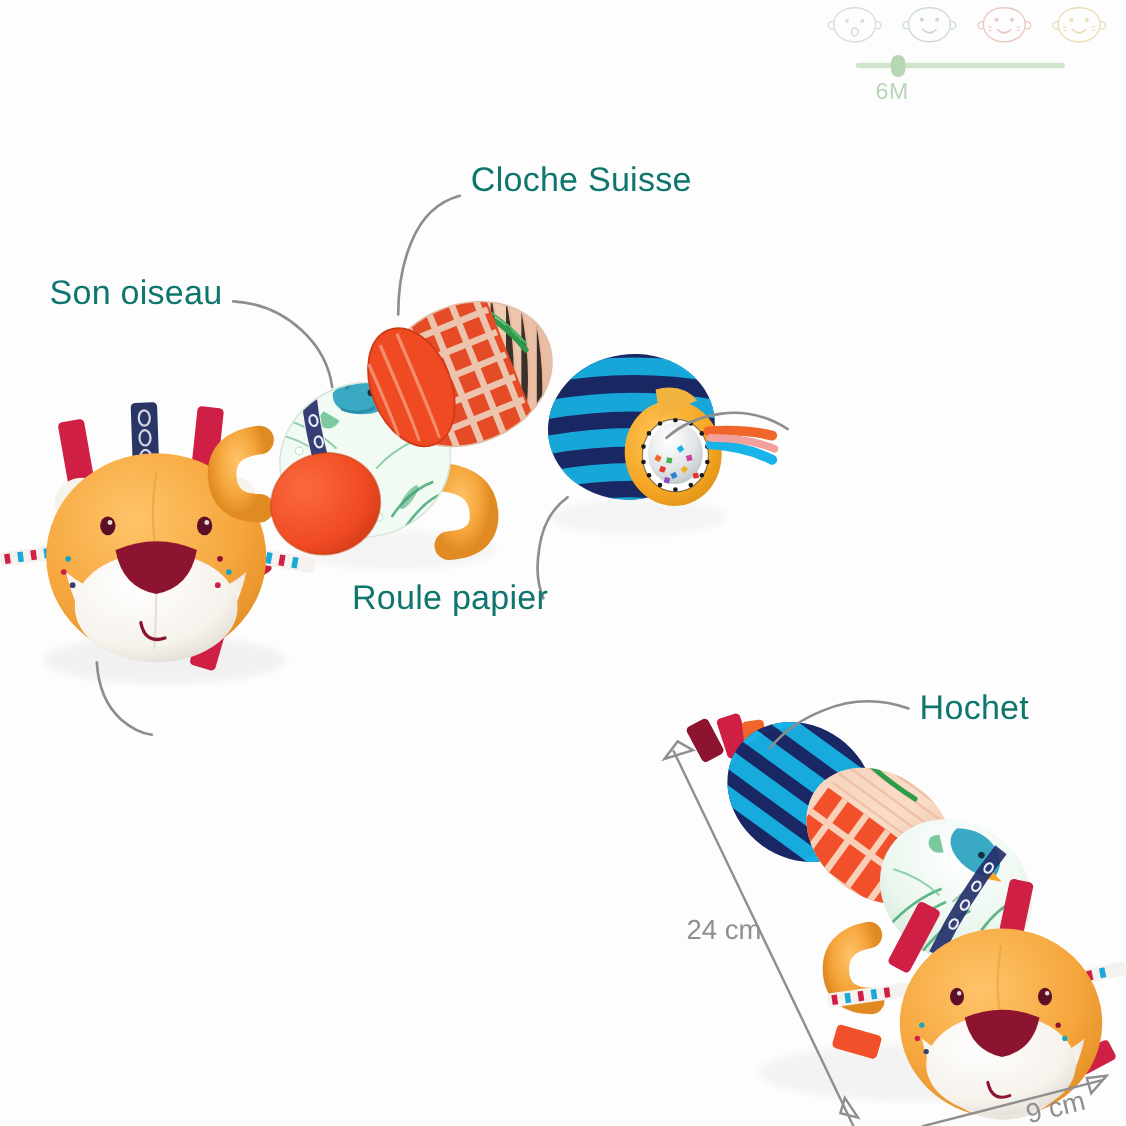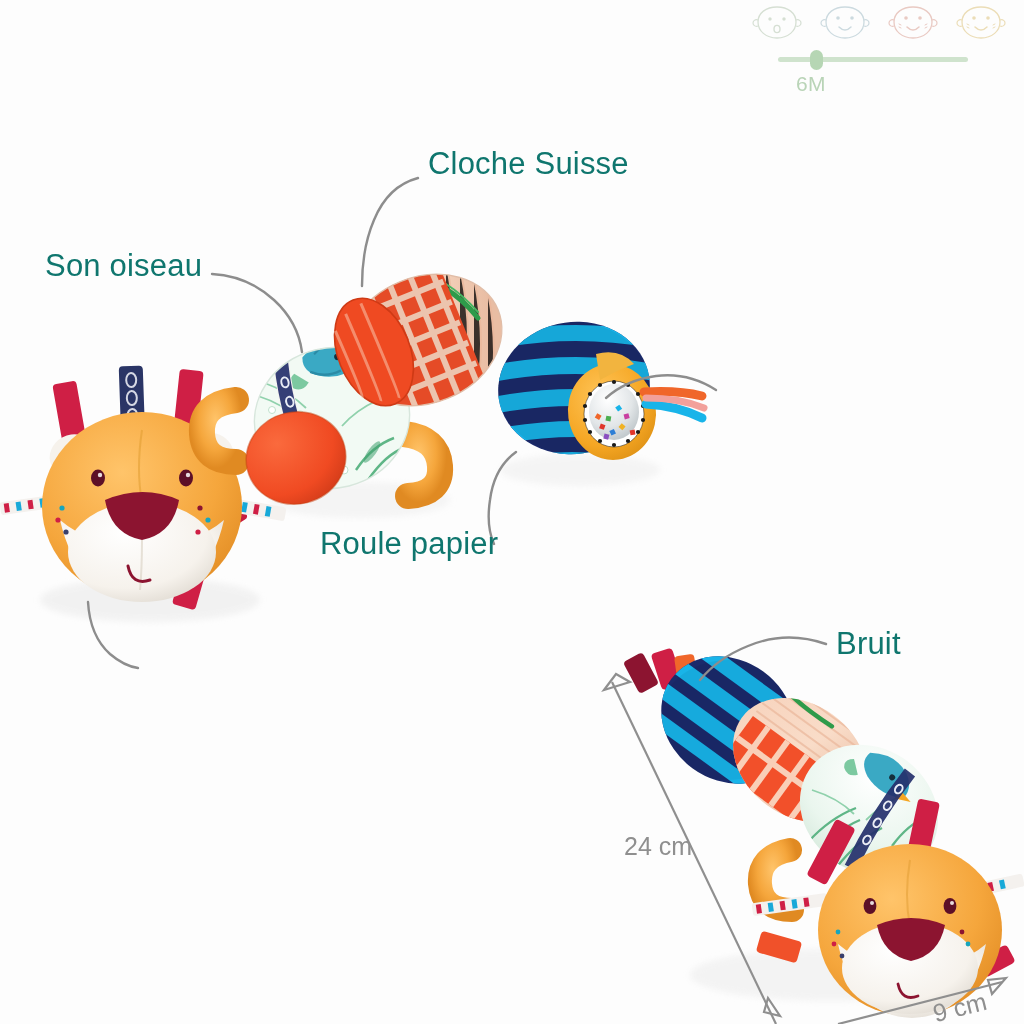--- a/index.html
+++ b/index.html
@@ -545,18 +545,18 @@
 
     <g>
       <path class="dim" d="M838 1024L1002 982"></path>
       <path class="dim" d="M1006 978l-18 2 4 14z" fill="#8f8f8f" stroke="none"></path>
     </g>
   </svg>
 
   <div class="flabel" style="left:28px;  top:248px;margin-left:17px;">Son oiseau</div>
   <div class="flabel" style="left:428px; top:146px;">Cloche Suisse</div>
   <div class="flabel" style="left:320px; top:526px;">Roule papier</div>
-  <div class="flabel" style="left:836px; top:626px;">Bruit</div>
+  <div class="flabel" style="left:836px; top:626px;">Hochet</div>
 
   <div class="dimlabel" style="left:624px; top:832px;">24 cm</div>
   <div class="dimlabel" style="left:930px; top:1000px; transform:rotate(-14deg); transform-origin:left top;">9 cm</div>
 
 </div>
 
 </body></html>

